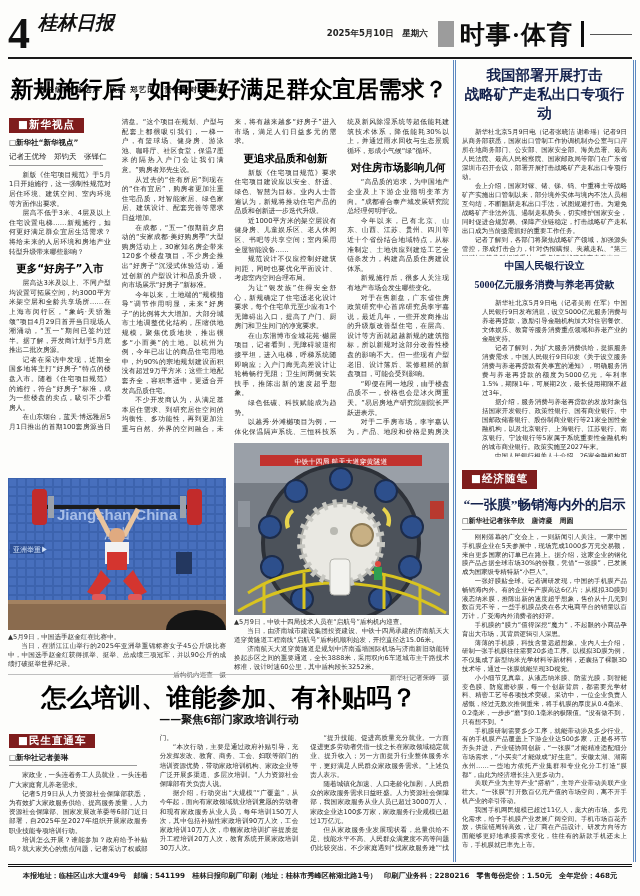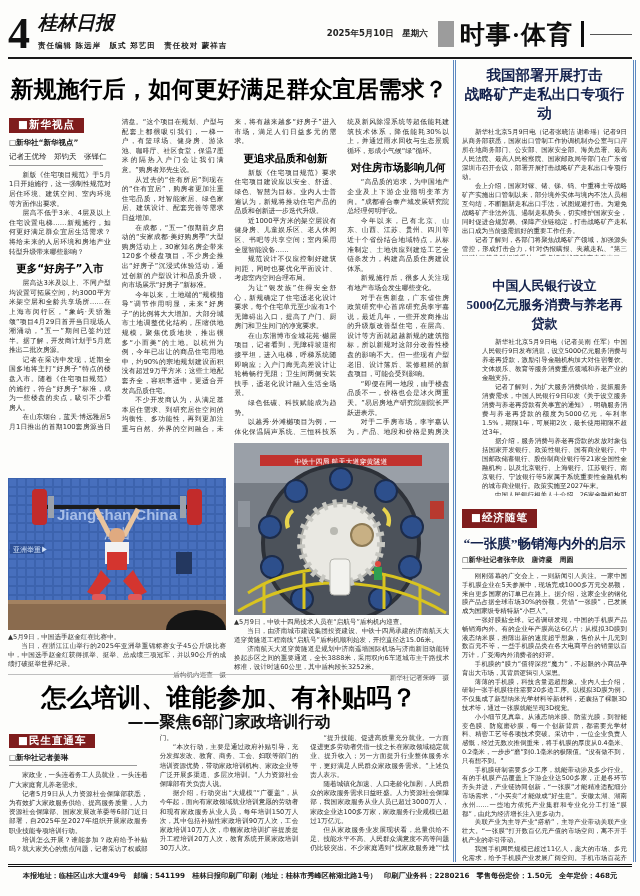--- a/index.html
+++ b/index.html
@@ -1,21 +1,21 @@
 <!DOCTYPE html>
 <html><head>
 <meta charset="utf-8">
 <style>
   html,body{margin:0;padding:0;}
   body{background:#d9d9d6;font-family:"DejaVu Sans","Liberation Sans",sans-serif;}
   .page{position:relative;width:640px;height:896px;background:#fdfdfb;margin:0 auto;overflow:hidden;color:#222;}
   
   .hdr{position:absolute;left:8px;top:12px;width:624px;height:44px;display:flex;align-items:flex-start;}
   .pageno{font-size:44px;font-weight:900;line-height:44px;font-family:"Liberation Serif",serif;color:#111;}
-  .mast-wrap{margin-left:8px;display:flex;flex-direction:column;}
+  .mast-wrap{margin-left:8px;display:flex;flex-direction:column;gap:44px;}
   .masthead{font-family:"Liberation Serif",serif;font-style:italic;font-weight:900;font-size:19px;line-height:22px;color:#111;}
   .staffline{font-size:7.5px;font-weight:bold;color:#222;margin-top:7px;letter-spacing:1px;}
   .hdr-right{margin-left:auto;display:flex;align-items:center;height:44px;}
   .dateline-top{font-size:8.5px;font-weight:bold;white-space:nowrap;margin-right:10px;}
   .graysq{width:16px;height:26px;background:#9c9c9c;margin-right:6px;}
   .section-title{font-size:25px;font-weight:900;font-family:"Liberation Serif",serif;letter-spacing:1px;color:#0d0d0d;white-space:nowrap;}
   .vbar{width:3px;height:26px;background:#0d0d0d;margin:0 6px 0 8px;}
   .hline{width:42px;height:1px;background:#555;}
   .hdr-rule{position:absolute;left:8px;top:57px;width:624px;height:2px;background:#1a1a1a;}
   
@@ -30,28 +30,28 @@
   .tx-cap0{margin:0;text-indent:0;}
   .tx-credit{margin:2px 0 0;text-indent:0;text-align:right;color:#555;}
   
   .photoL{position:absolute;left:8px;top:478px;width:218px;height:152px;overflow:hidden;}
   .capL{position:absolute;left:8px;top:633px;width:218px;font-size:6.6px;line-height:9px;text-align:justify;color:#333;}
   .photoR{position:absolute;left:234px;top:443px;width:215px;height:172px;overflow:hidden;}
   .capR{position:absolute;left:234px;top:618px;width:215px;font-size:6.6px;line-height:9px;text-align:justify;color:#333;}
   .divider{position:absolute;left:8px;top:674px;width:441px;height:1px;background:#bfbfbf;}
   
   .bot-head{position:absolute;left:9px;top:681px;width:440px;text-align:center;font-size:25px;font-weight:900;color:#000;white-space:nowrap;}
-  .bot-sub{position:absolute;left:9px;top:712px;width:440px;text-align:center;font-size:16px;font-weight:bold;color:#111;}
+  .bot-sub{position:absolute;left:9px;top:712px;width:440px;text-align:center;font-size:11px;font-weight:bold;color:#111;}
   .bot-cols{position:absolute;left:9px;top:734px;width:440px;height:124px;column-count:3;column-gap:12px;column-fill:auto;overflow:hidden;font-size:6.6px;line-height:9.2px;color:#2b2b2b;text-align:justify;}
   .bot-cols .lead{margin-bottom:4px;}
   
   .rail{position:absolute;left:453px;top:60px;width:183px;height:802px;border-left:3px double #5d88c0;border-right:3px double #5d88c0;box-sizing:border-box;padding:6px 6px 0;overflow:hidden;}
   .rail-h{font-family:"Liberation Serif",serif;font-weight:900;text-align:center;color:#14224d;line-height:19px;}
   .rail-h1{font-size:14.5px;}
-  .rail-h2{font-size:13px;margin-top:20px;}
+  .rail-h2{font-size:10px;}
   .rail-h3{font-size:13.5px;margin:6px 0 2px;}
   .rail-body{font-size:6.5px;line-height:9px;text-align:justify;color:#2b2b2b;overflow:hidden;}
   .a1b{height:128px;margin-top:5px;}
   .a2b{height:158px;margin-top:5px;margin-left:20px;}
   .a3b{height:316px;margin-top:3px;font-size:6.4px;line-height:8.8px;}
   .rail-badge-row{margin:10px 0 2px;}
   .rail-byline{font-size:7px;font-weight:bold;border-bottom:1px solid #999;padding-bottom:3px;margin-bottom:3px;}
   .mb6{}
   
   .foot-rule{position:absolute;left:8px;top:864px;width:624px;height:0;border-top:3px double #111;}
@@ -95,21 +95,21 @@
         <p class="tx-p">在山东烟台，蓝天·博远雅居5月1日推出的首期100套房源当日清盘。“这个项目在规划、户型与配套上都很吸引我们，一梯一户，有篮球场、健身房、游泳池、咖啡厅、社区食堂，保温7厘米的隔热入户门会让我们满意。”购房者郑先生说。</p>
         <p class="tx-p">从过去的“住有所居”到现在的“住有宜居”，购房者更加注重住宅品质，对智能家居、绿色家居、建筑设计、配套完善等需求日益增加。</p>
         <p class="tx-p">在成都，“五一”假期前夕启动的“安家成都·美好购房季”大型购房活动上，30家知名房企带来120多个楼盘项目，不少房企推出“好房子”沉浸式体验活动，通过创新的户型设计和品质升级，向市场展示“好房子”新标准。</p>
         <p class="tx-p">今年以来，土地端的“规模指导”调节作用明显，未来“好房子”的比例将大大增加。大部分城市土地调整优化结构，压缩供地规模，聚焦优质地块，推出很多“小而美”的土地。以杭州为例，今年已出让的商品住宅用地中，约90%的宗地规划建设面积没有超过9万平方米；这些土地配套齐全，容积率适中，更适合开发高品质住宅。</p>
         <p class="tx-p">不少开发商认为，从满足基本居住需求、到研究居住空间的均衡性、多功能性，再到更加注重与自然、外界的空间融合，未来，将有越来越多“好房子”进入市场，满足人们日益多元的需求。</p>
         <p class="tx-h">更追求品质和创新</p>
         <p class="tx-p">新版《住宅项目规范》要求住宅项目建设应以安全、舒适、绿色、智慧为目标。业内人士普遍认为，新规将推动住宅产品的品质和创新进一步迭代升级。</p>
         <p class="tx-p">近1000平方米的架空层设有健身房、儿童娱乐区、老人休闲区、书吧等共享空间；室内采用全屋智能设备……</p>
         <p class="tx-p">规范设计不仅应控制好建筑间距，同时也要优化平面设计、考虑室内空间合理布局。</p>
         <p class="tx-p">为让“银发族”住得安全舒心，新规确定了住宅适老化设计要求，每个住宅单元至少应有1个无障碍出入口，提高了户门、厨房门和卫生间门的净宽要求。</p>
-        <p class="tx-p">在山东淄博市金城花苑·樾层项目，记者看到，无障碍坡道衔接平坦，进入电梯，呼梯系统随即响应；入户门廊无高差设计让轮椅畅行无阻；卫生间两侧安装扶手，适老化设计融入生活全场景。</p>
+        <p class="tx-p">在山东淄博市金城花苑·樾层项目，记者看到，无障碍坡道衔接平坦，进入电梯，呼梯系统随即响应；入户门廊无高差设计让轮椅畅行无阻；卫生间两侧安装扶手，推陈出新的速度超乎想象。</p>
         <p class="tx-p">绿色低碳、科技赋能成为趋势。</p>
         <p class="tx-p">以越秀·外滩樾项目为例，一体化保温隔声系统、三恒科技系统及新风除湿系统等超低能耗建筑技术体系，降低能耗30%以上，并通过雨水回收与生态景观循环，形成小气候“绿”循环。</p>
         <p class="tx-h">对住房市场影响几何</p>
         <p class="tx-p">“高品质的追求，为中国地产企业及上下游企业指明变革方向。”成都睿合泰产城发展研究院总经理何明宇说。</p>
         <p class="tx-p">今年以来，已有北京、山东、山西、江苏、贵州、四川等近十个省份结合地域特点，从标准制定、土地供应到建造工艺全链条发力，构建高品质住房建设体系。</p>
         <p class="tx-p">新规施行后，很多人关注现有地产市场会发生哪些变化。</p>
         <p class="tx-p">对于在售新盘，广东省住房政策研究中心首席研究员李宇嘉说，最近几年，一些开发商推出的升级版改善型住宅，在层高、设计等方面就超越新规的建筑指标，所以新规对这部分改善性楼盘的影响不大。但一些现有户型老旧、设计落后、装修粗糙的新盘项目，可能会受到影响。</p>
         <p class="tx-p">“即便在同一地段，由于楼盘品质不一，价格也会是冰火两重天。”易居房地产研究院副院长严跃进表示。</p>
         <p class="tx-p">对于二手房市场，李宇嘉认为，产品、地段和价格是购房决策的三大核心因素，一些二手住宅地段好、教育医疗资源丰富、有价格竞争优势，即便在户型设计上有劣势，在市场上也依然受欢迎。</p>
       </div>

